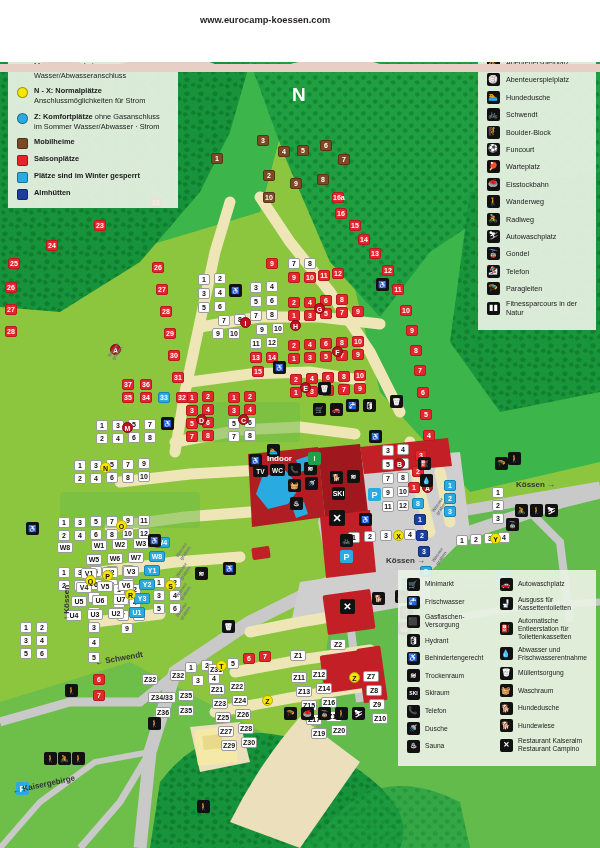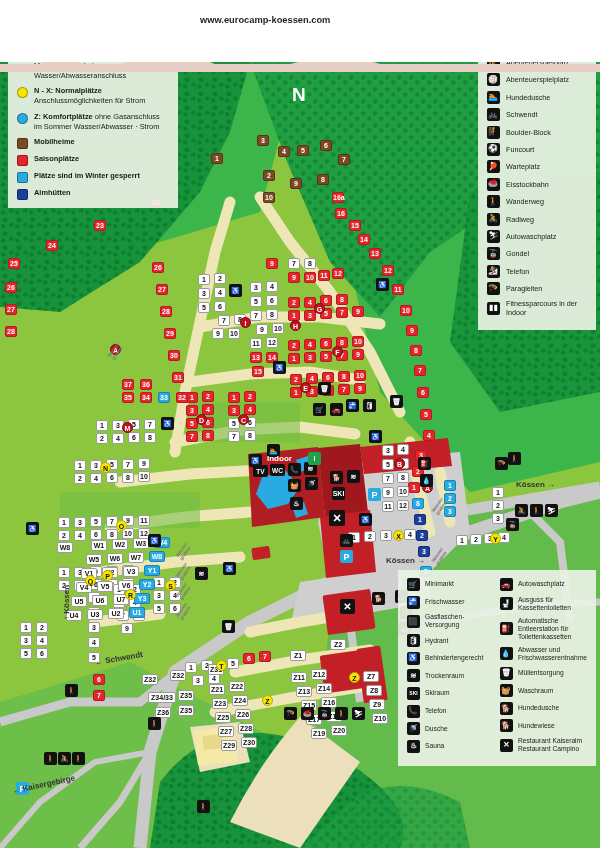--- a/index.html
+++ b/index.html
@@ -726,21 +726,21 @@
       <div class="act-row">
         <div class="act-ico">🏂</div>
         <div class="act-lbl">Telefon</div>
       </div>
       <div class="act-row">
         <div class="act-ico">🪂</div>
         <div class="act-lbl">Paragleiten</div>
       </div>
       <div class="act-row">
         <div class="act-ico">▮▮</div>
-        <div class="act-lbl">Fitnessparcours in der Indoor</div>
+        <div class="act-lbl">Fitnessparcours in der Natur</div>
       </div>
     </div>
 
   <div class="panel panel-bottom">
     <div class="svc-cols">
       <div class="svc-col" id="svc-left">
           <div class="svc-row">
             <div class="svc-ico">🛒</div>
             <div class="svc-lbl">Minimarkt</div>
           </div>

